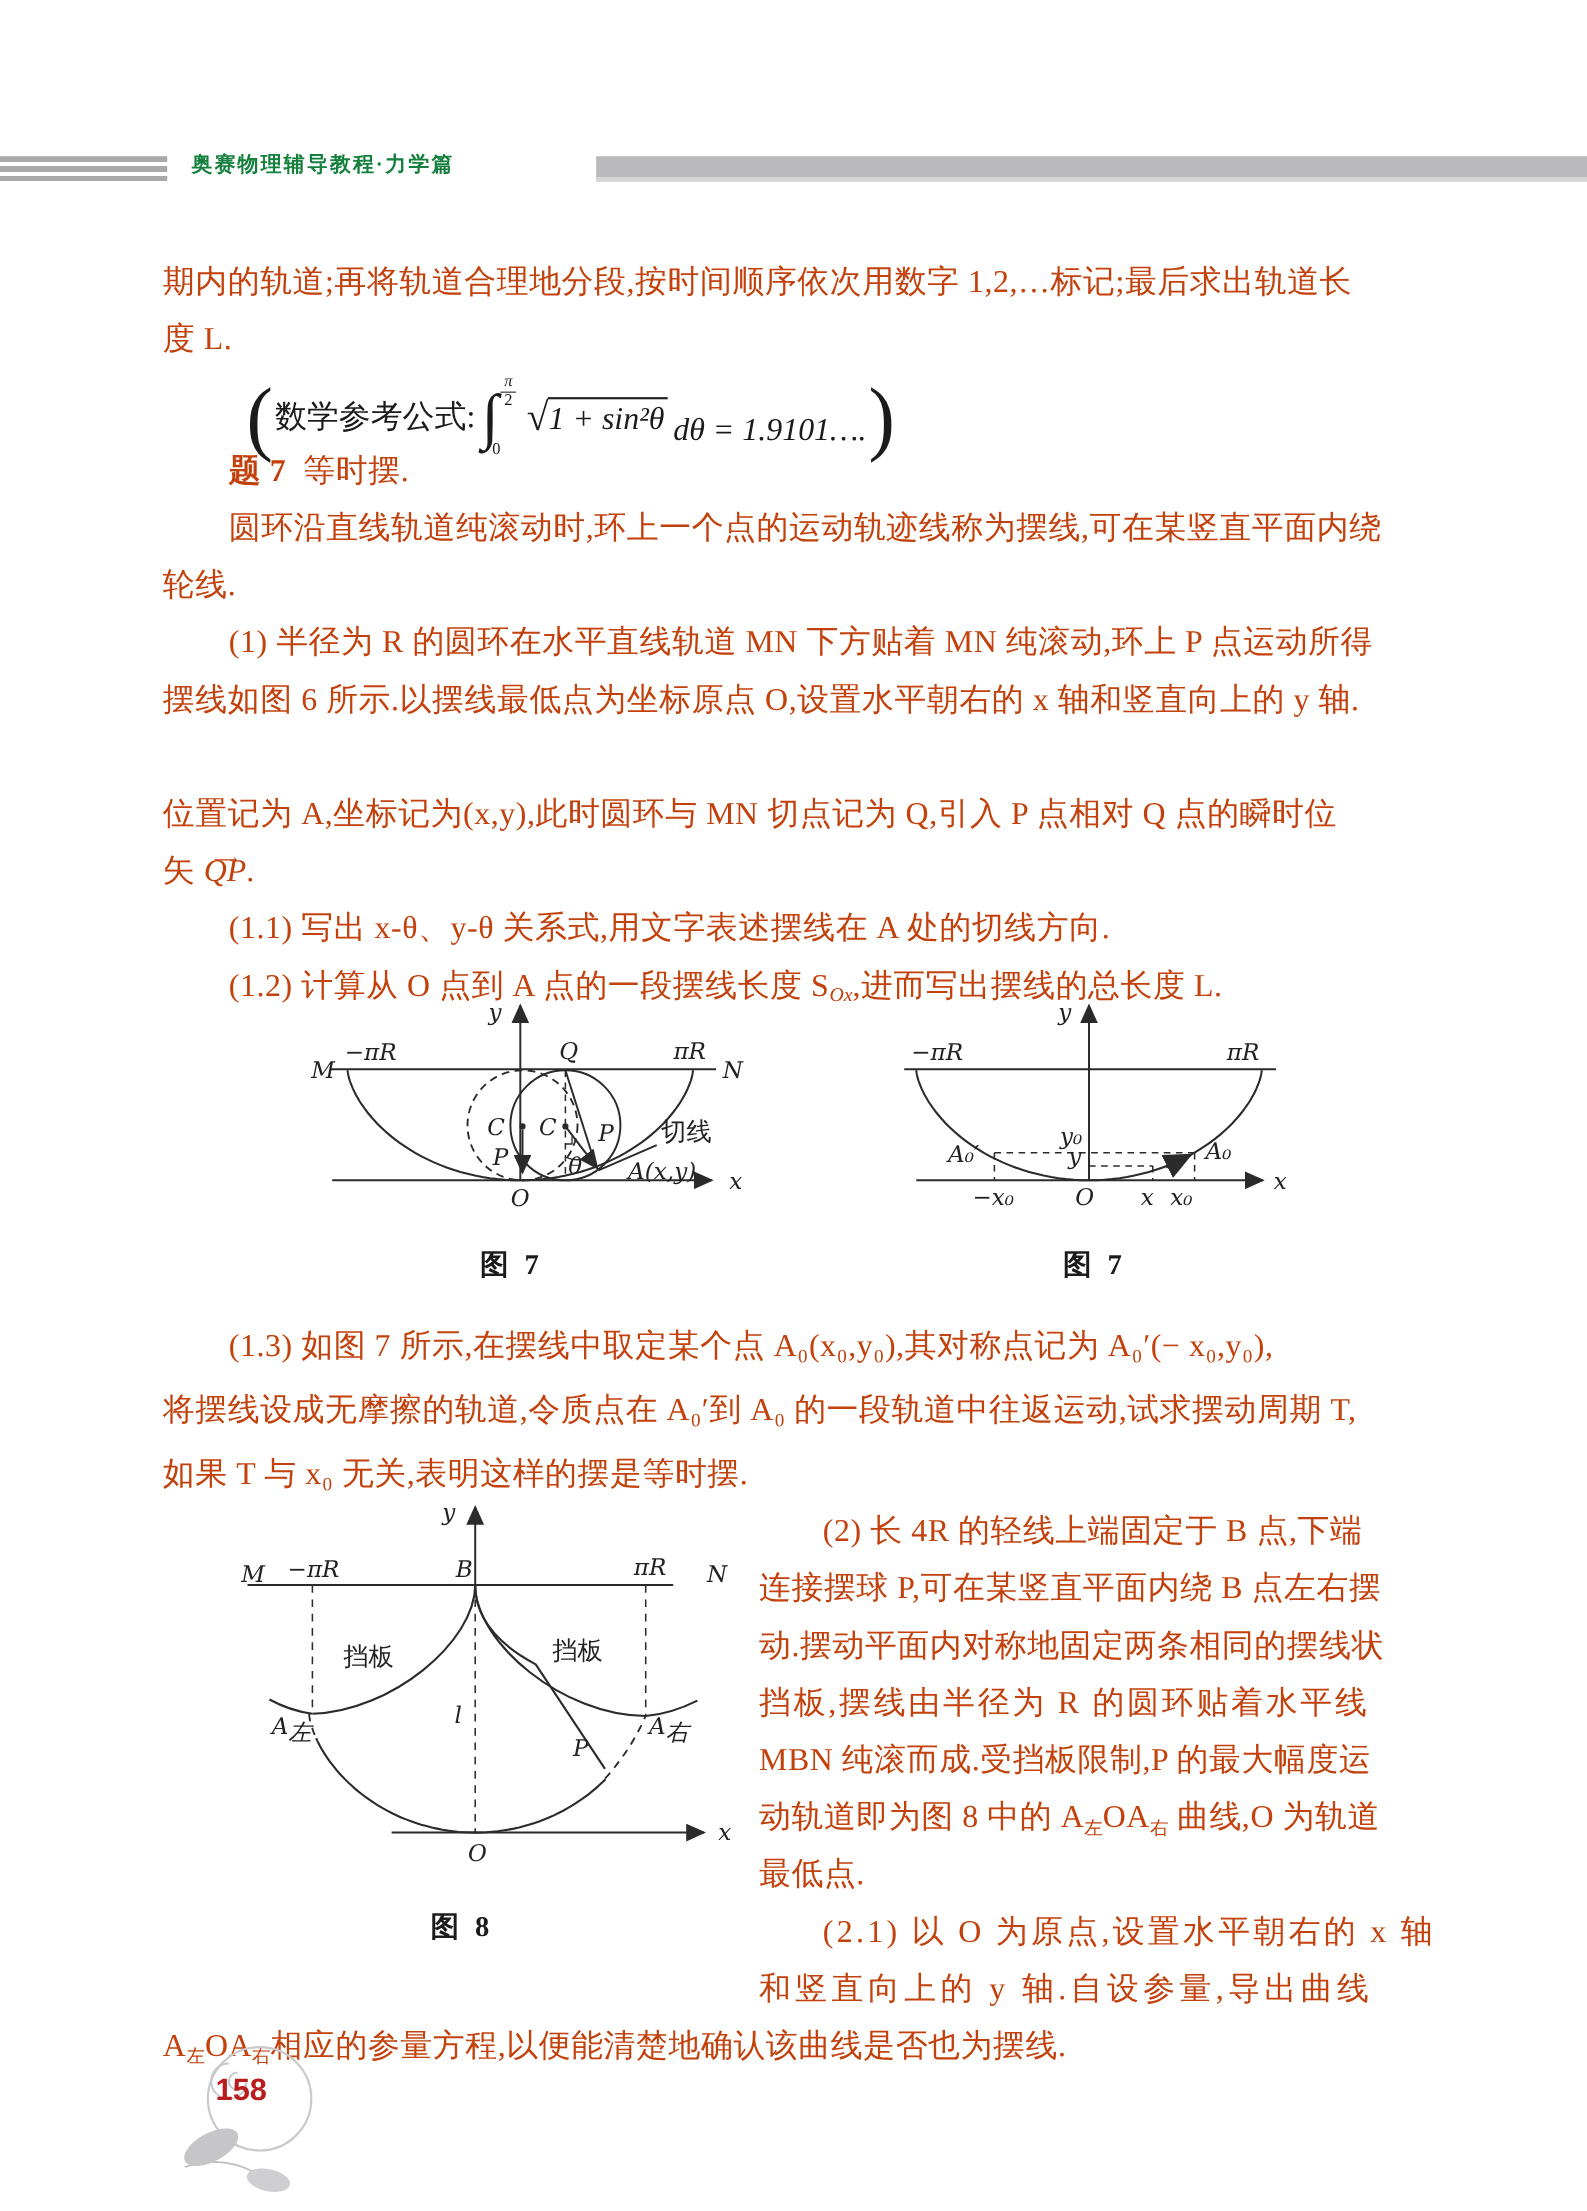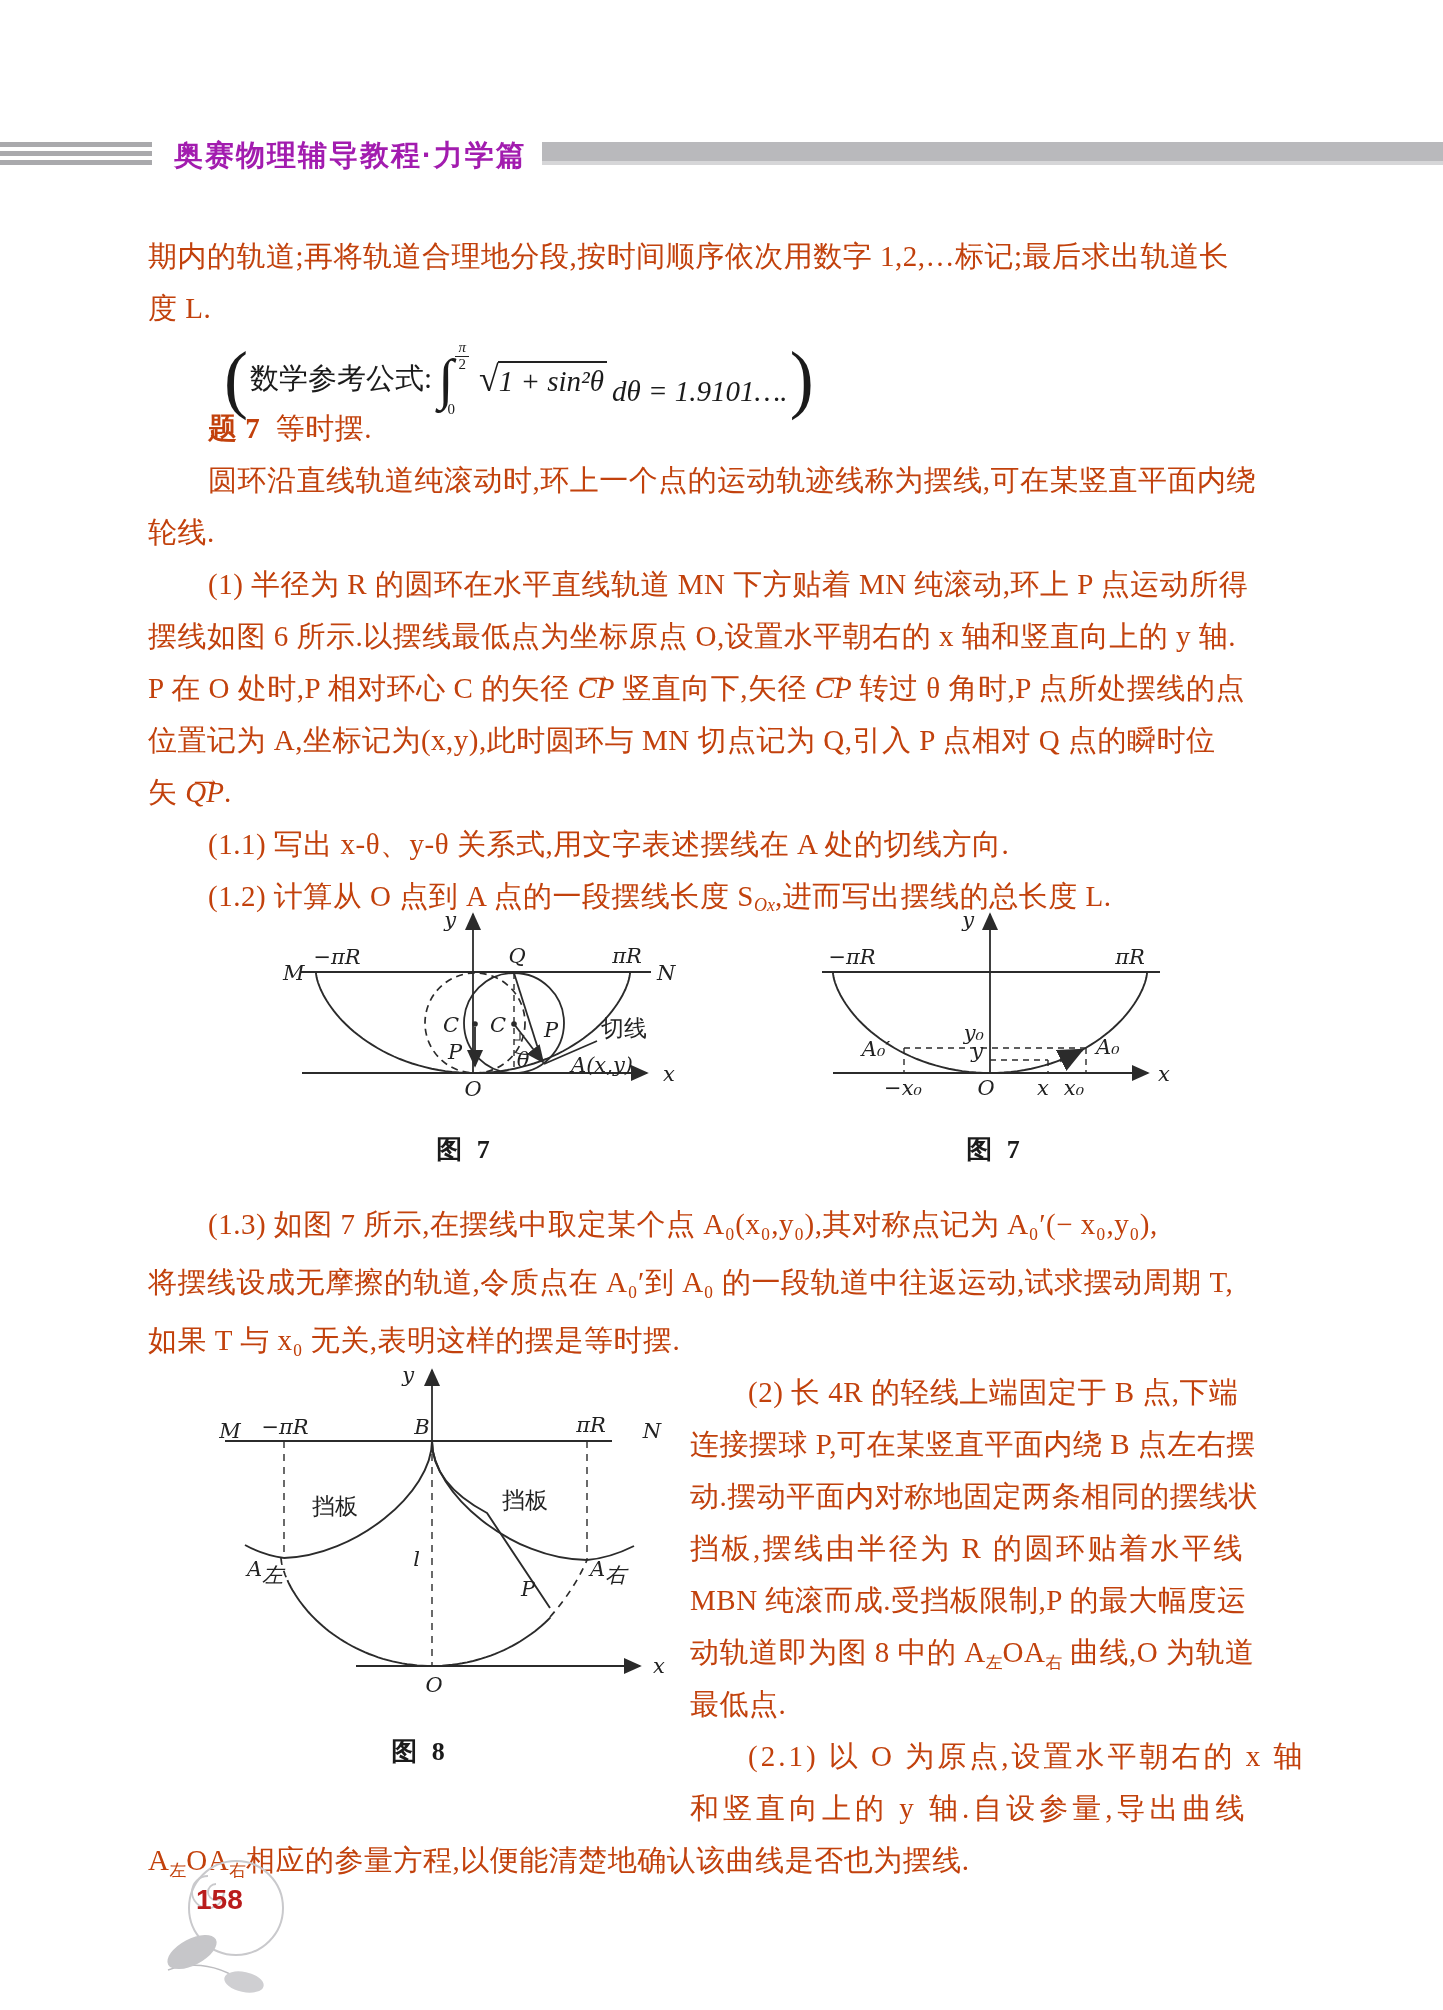--- a/index.html
+++ b/index.html
@@ -2,21 +2,21 @@
 <html><head>
 <meta charset="utf-8">
 <style>
   html,body{margin:0;padding:0;background:#fff;}
   .page{position:relative;width:1443px;height:2010px;background:#ffffff;overflow:hidden;
         font-family:"Liberation Serif","DejaVu Serif",serif;color:#1b1b1b;}
   
   .hdr-stripes{position:absolute;left:0;top:142px;width:152px;height:24px;
     background:repeating-linear-gradient(to bottom,#a9a9ac 0 5px,#ffffff 5px 9px);}
   .hdr-title{position:absolute;left:174px;top:136px;font-family:"Liberation Sans","DejaVu Sans",sans-serif;
-    font-weight:700;font-size:29px;letter-spacing:2px;color:#a21caf;white-space:nowrap;}
+    font-weight:700;font-size:19px;letter-spacing:2px;color:#15803d;white-space:nowrap;}
   .hdr-bar{position:absolute;left:542px;top:142px;width:901px;height:19px;background:#b9b9bc;
     border-bottom:4px solid #d6d6d8;}
   
   .tl{position:absolute;font-size:29px;line-height:32px;letter-spacing:.5px;white-space:nowrap;color:#c2410c;}
   .b{font-weight:700;}
   .vec{font-style:italic;position:relative;display:inline-block;letter-spacing:0;}
   .vec::after{content:"⟶";position:absolute;left:50%;top:-.72em;transform:translateX(-50%) scaleX(1.05);
     font-size:.5em;font-style:normal;}
   .sub{font-size:.62em;vertical-align:-.28em;letter-spacing:0;}
   .subcn{font-size:.58em;vertical-align:-.35em;letter-spacing:0;}
@@ -72,21 +72,20 @@
     <span class="bp">)</span>
   </div>
 
   <div class="tl" style="left:208px;top:412px"><span class="b">题 7</span><span>&nbsp;&nbsp;</span><span>等时摆.</span></div>
 
   <div class="tl" style="left:208px;top:464px">圆环沿直线轨道纯滚动时,环上一个点的运动轨迹线称为摆线,可在某竖直平面内绕</div>
   <div class="tl" style="left:148px;top:516px">轮线.</div>
 
   <div class="tl" style="left:208px;top:568px">(1) 半径为 R 的圆环在水平直线轨道 MN 下方贴着 MN 纯滚动,环上 P 点运动所得</div>
   <div class="tl" style="left:148px;top:620px">摆线如图 6 所示.以摆线最低点为坐标原点 O,设置水平朝右的 x 轴和竖直向上的 y 轴.</div>
-  <div class="tl" style="left:148px;top:672px"><span>P 在 O 处时,P 相对环心 C 的矢径 </span><span class="vec">CP</span><span> 竖直向下,矢径 </span><span class="vec">CP</span><span> 转过 θ 角时,P 点所处摆线的点</span></div>
   <div class="tl" style="left:148px;top:724px">位置记为 A,坐标记为(x,y),此时圆环与 MN 切点记为 Q,引入 P 点相对 Q 点的瞬时位</div>
   <div class="tl" style="left:148px;top:776px"><span>矢 </span><span class="vec">QP</span><span>.</span></div>
   <div class="tl" style="left:208px;top:828px">(1.1) 写出 x-θ、y-θ 关系式,用文字表述摆线在 A 处的切线方向.</div>
   <div class="tl" style="left:208px;top:880px"><span>(1.2) 计算从 O 点到 A 点的一段摆线长度 S</span><span class="sub fitalic">Ox</span><span>,进而写出摆线的总长度 L.</span></div>
 
   <svg class="figsvg" style="left:235px;top:900px" width="460" height="218" viewBox="0 0 460 218">
     <defs>
       <marker id="ah6" markerWidth="11" markerHeight="9" refX="9" refY="4.5" orient="auto">
         <path d="M0,0 L10,4.5 L0,9 Z" fill="#2b2b2b"></path>
       </marker>

